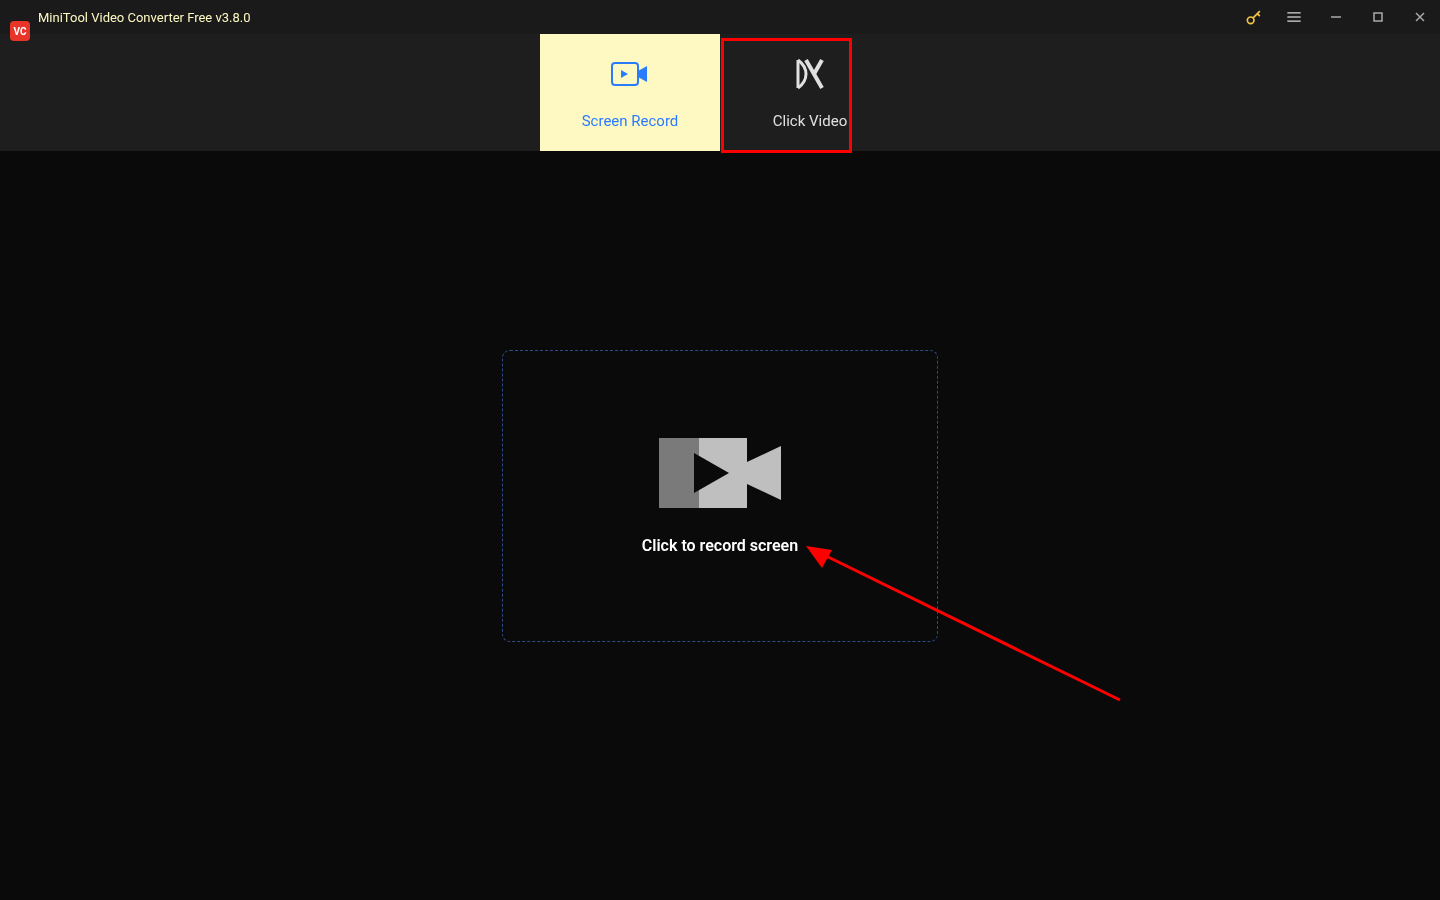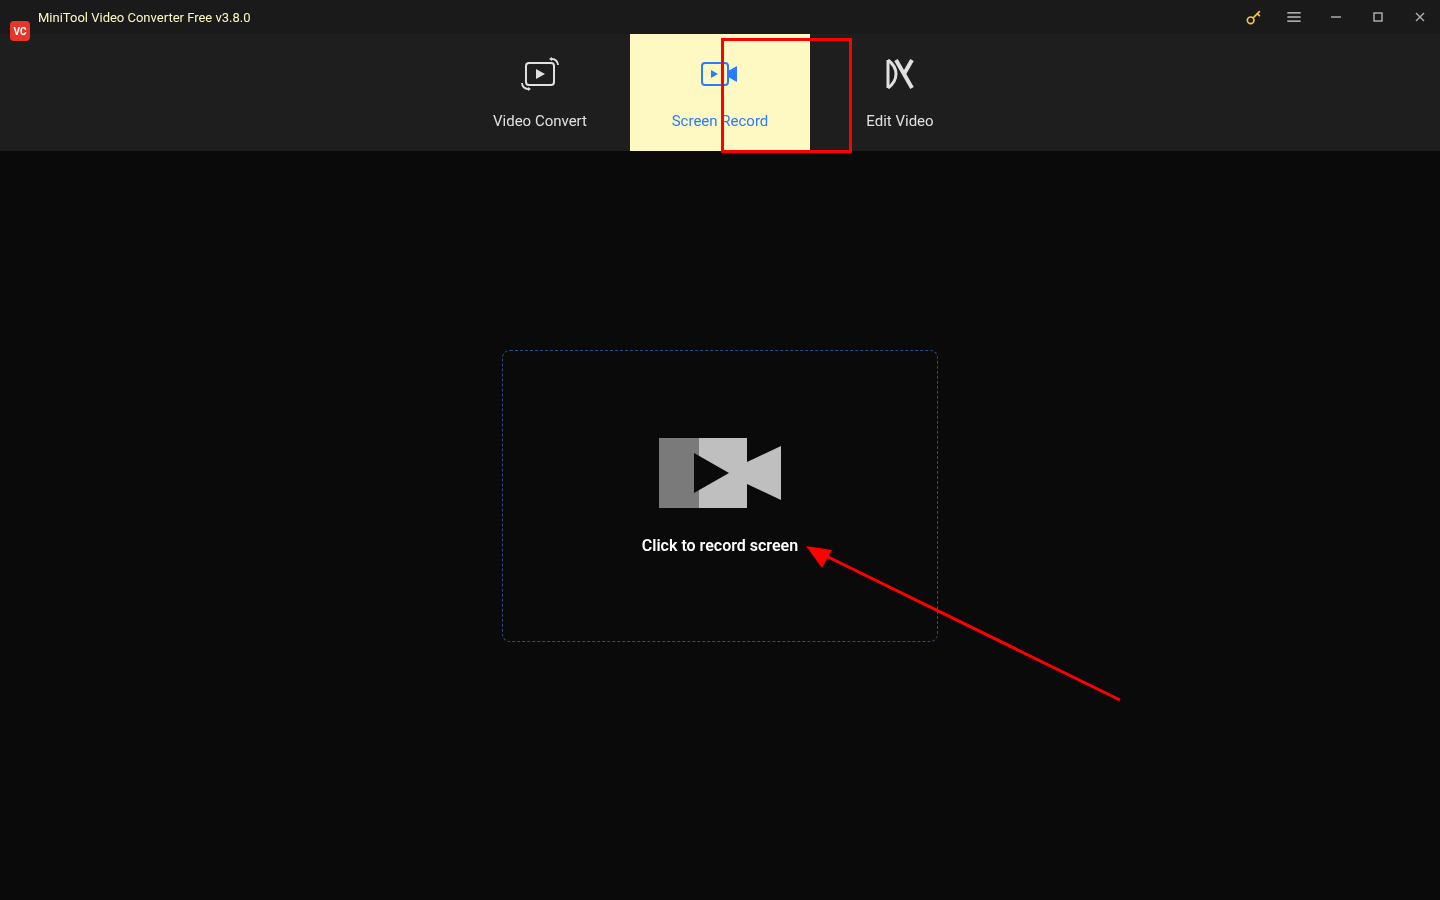--- a/index.html
+++ b/index.html
@@ -190,33 +190,20 @@
     <div class="window-control">
       <svg width="14" height="14" viewBox="0 0 14 14" fill="none" stroke="currentColor" stroke-width="1.5">
         <line x1="3" y1="3" x2="11" y2="11"></line>
         <line x1="11" y1="3" x2="3" y2="11"></line>
       </svg>
     </div>
   </div>
 </div>
 
 <div class="top-nav">
-  <div class="nav-tab">
-    <div class="nav-tab-icon">
-      <svg width="40" height="34" viewBox="0 0 40 34" fill="none" stroke="#e0e0e0" stroke-width="2">
-        <rect x="6" y="6" width="28" height="22" rx="3"></rect>
-        <polygon points="16,12 16,22 25,17" fill="#e0e0e0" stroke="none"></polygon>
-        <path d="M 32 2 A 6 6 0 0 1 38 8" stroke-width="1.8"></path>
-        <polygon points="32,0 32,4 29,2" fill="#e0e0e0" stroke="none"></polygon>
-        <path d="M 8 32 A 6 6 0 0 1 2 26" stroke-width="1.8"></path>
-        <polygon points="8,30 8,34 11,32" fill="#e0e0e0" stroke="none"></polygon>
-      </svg>
-    </div>
-    <span class="nav-tab-label">Video Convert</span>
-  </div>
 
 
   <div class="nav-tab active">
     <div class="nav-tab-icon">
       <svg width="40" height="28" viewBox="0 0 40 28" fill="none" stroke="#2a7cff" stroke-width="2">
         <rect x="2" y="3" width="26" height="22" rx="3"></rect>
         <polygon points="11,10 11,18 18,14" fill="#2a7cff" stroke="none"></polygon>
         <path d="M 28 11 L 37 6 L 37 22 L 28 17 Z" fill="#2a7cff" stroke="none"></path>
       </svg>
     </div>
@@ -225,21 +212,21 @@
 
   <div class="nav-tab">
     <div class="nav-tab-icon">
       <svg width="36" height="32" viewBox="0 0 36 32" fill="none">
         <path d="M 6 2 L 6 30" stroke="#e0e0e0" stroke-width="3"></path>
         <path d="M 6 2 Q 14 8 14 16 Q 14 24 6 30" stroke="#e0e0e0" stroke-width="3" fill="none"></path>
         <path d="M 14 2 L 30 30" stroke="#e0e0e0" stroke-width="4"></path>
         <path d="M 30 2 L 22 16" stroke="#e0e0e0" stroke-width="4"></path>
       </svg>
     </div>
-    <span class="nav-tab-label">Edit Video</span>
+    <span class="nav-tab-label">Click Video</span>
   </div>
 </div>
 
 <div class="red-highlight" style="left:721px; top:38px; width:131px; height:115px;"></div>
 
 <div class="main-area">
   <div class="record-dropzone">
     <div class="camera-icon">
       <svg width="122" height="70" viewBox="0 0 122 70">
         <rect x="0" y="0" width="88" height="70" fill="#bfbfbf"></rect>

